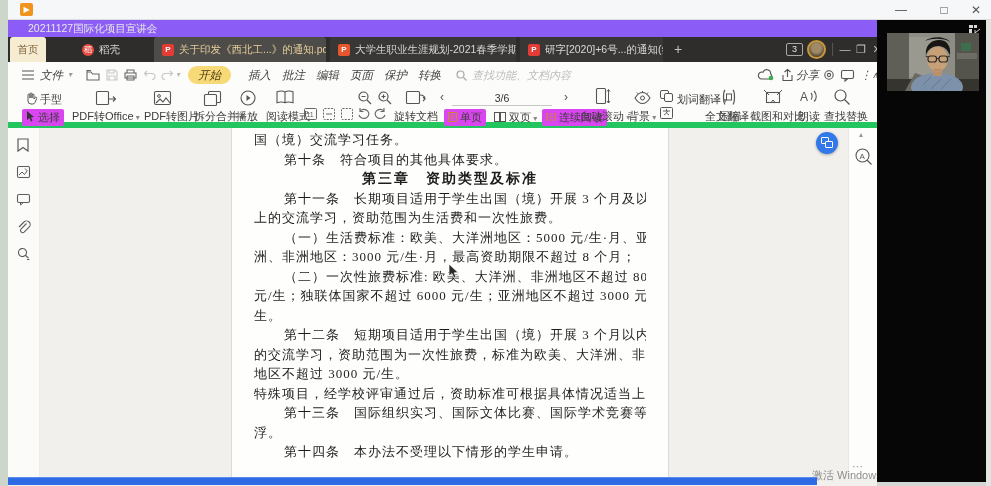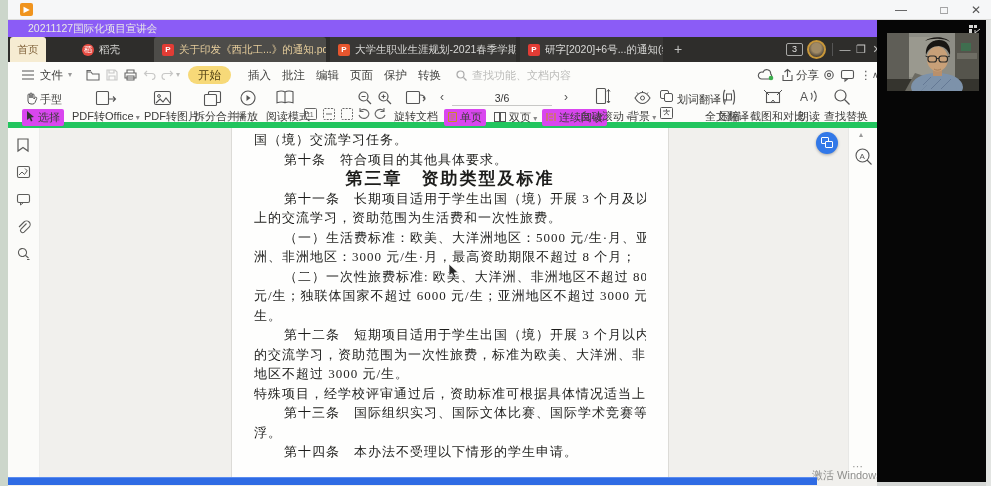--- a/index.html
+++ b/index.html
@@ -33,42 +33,42 @@
   .red { background:#e23c35; } .orange { background:#e8562e; }
   .docer-logo { width:12px; height:12px; border-radius:50%; background:#e64b42; color:#fff; font-size:8px; line-height:12px; text-align:center; margin-right:5px; }
   .tab-plus { left:662px; top:4px; width:16px; height:16px; color:#c2c2c0; font-size:14px; line-height:16px; text-align:center; }
   .doc-badge { left:778px; top:6px; width:17px; height:13px; border:1px solid #a8a8a6; border-radius:2px; color:#e5e5e3; font-size:9px; line-height:11px; text-align:center; }
   .avatar { left:799px; top:3px; width:19px; height:19px; border-radius:50%; border:2px solid #c8973a; background:radial-gradient(circle at 50% 40%, #a08a66 0 40%, #4a4238 75%); }
   .tbar-divider { left:824px; top:6px; width:1px; height:13px; background:#555; }
   .wps-win-btn { top:5px; width:14px; height:14px; color:#c2c2c0; font-size:11px; line-height:14px; text-align:center; }
 
   
   .menubar { left:8px; top:62px; width:978px; height:26px; background:#fcfcfa; }
-  .mi { position:absolute; top:0; height:26px; line-height:26px; font-size:11.5px; color:#3f3f3d; }
+  .mi { position:absolute; top:0; height:26px; line-height:26px; font-size:11.5px; color:#3f3f3d;font-style:italic; }
   .start-pill { top:4px; height:18px; line-height:18px; background:#f7d978; border-radius:9px; padding:0 10px; color:#4a3a10; }
   .dim { opacity:.35; }
   .search-ph { color:#bcbcba; font-size:11px; }
 
   
   .toolbar { left:8px; top:88px; width:978px; height:40px; background:#fcfcfa; border-bottom:6px solid #22c55e; }
   .tl { position:absolute; font-size:11px; color:#3c3c3a; white-space:nowrap; }
   .hl { background:#d946ef; border-radius:2px; padding:1px 4px; }
   .zoombox { left:288px; top:3px; width:52px; height:16px; border:1px solid #dcdcda; border-radius:2px; font-size:10.5px; color:#444; line-height:14px; padding:0 4px; display:flex; justify-content:space-between;margin-top:44px; }
   .pageline { left:444px; top:2px; width:100px; height:16px; border-bottom:1px solid #c8c8c6; text-align:center; font-size:10.5px; color:#333; line-height:16px; }
   .navarrow { top:2px; font-size:12px; color:#555; }
   svg.ic { position:absolute; overflow:visible; }
 
   
   .left-rail { left:8px; top:128px; width:32px; height:350px; background:#fbfbf9; border-right:1px solid #ececea; }
   .viewport { left:40px; top:128px; width:808px; height:350px; background:#f1f0ed; overflow:hidden; }
   .page { position:absolute; left:192px; top:-10px; width:436px; height:500px; background:#fefefd; box-shadow:0 0 0 1px #dcdbd7; padding:12px 22px 0 22px; }
   .doc { font-family:"Liberation Serif", serif; font-size:13px; color:#1d1d1b; letter-spacing:1px; }
   .docline { height:19.5px; line-height:19.5px; white-space:nowrap; overflow:hidden; }
   .docline.indent { text-indent:2.3em; }
-  .docline.heading { font-family:"Liberation Sans", sans-serif; font-weight:bold; text-align:center; font-size:17px; letter-spacing:2px; }
+  .docline.heading { font-family:"Liberation Sans", sans-serif; font-weight:bold; text-align:center; font-size:14px; letter-spacing:2px; }
   .right-rail { left:848px; top:128px; width:30px; height:350px; background:#fdfdfb; border-left:1px solid #e8e8e6; }
   .assist-btn { left:816px; top:132px; width:22px; height:22px; border-radius:50%; background:#3278e8; box-shadow:0 1px 3px rgba(0,0,0,.3); }
   .assist-glyph { position:absolute; left:5px; top:5px; width:8px; height:7px; border:1.3px solid #fff; border-radius:1px; background:#3278e8; }
   .assist-glyph2 { position:absolute; left:9px; top:9px; width:8px; height:7px; border:1.3px solid #fff; border-radius:1px; background:#3278e8; }
   .rail-dots { left:852px; top:460px; width:24px; color:#9a9a98; font-size:11px; letter-spacing:1px; }
 
   
   .webcam { left:877px; top:20px; width:109px; height:462px; background:#060606; }
   .cam-pin { position:absolute; right:6px; top:5px; width:11px; height:9px; }
   .cam-pin b { position:absolute; width:4px; height:3px; background:#d8d8d6; }

